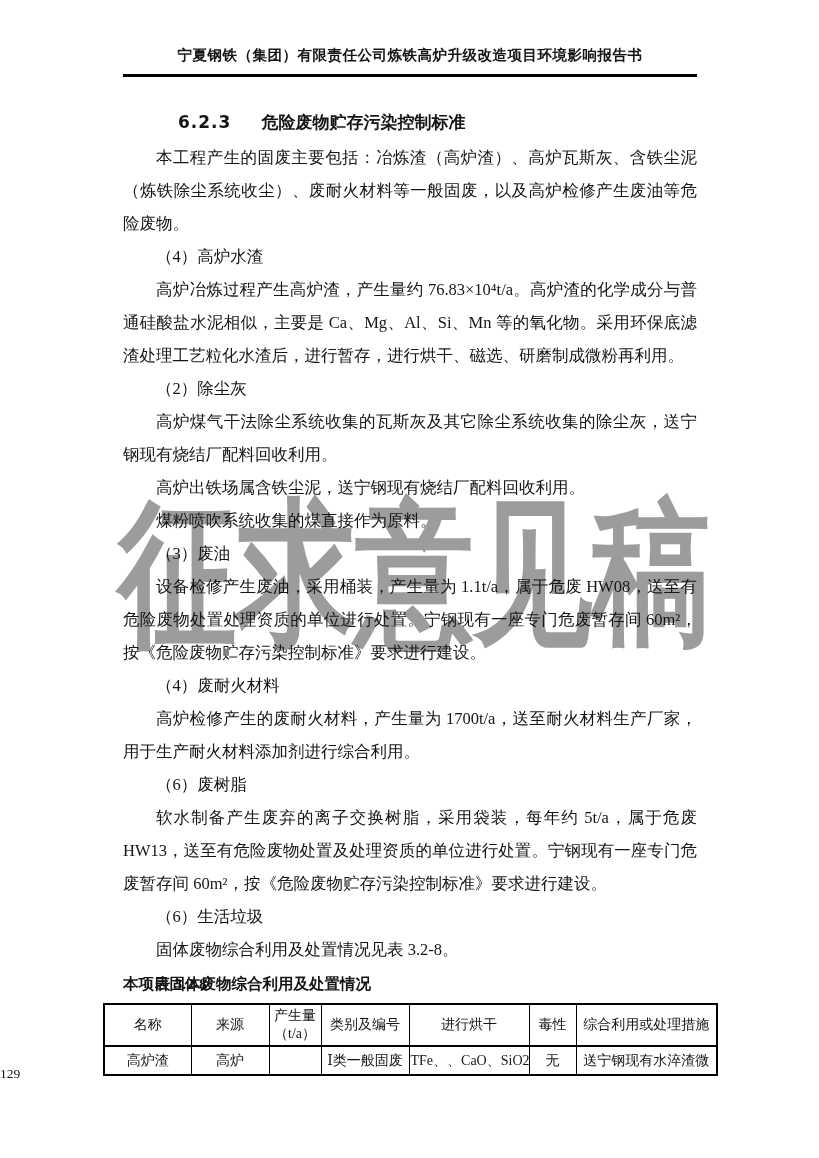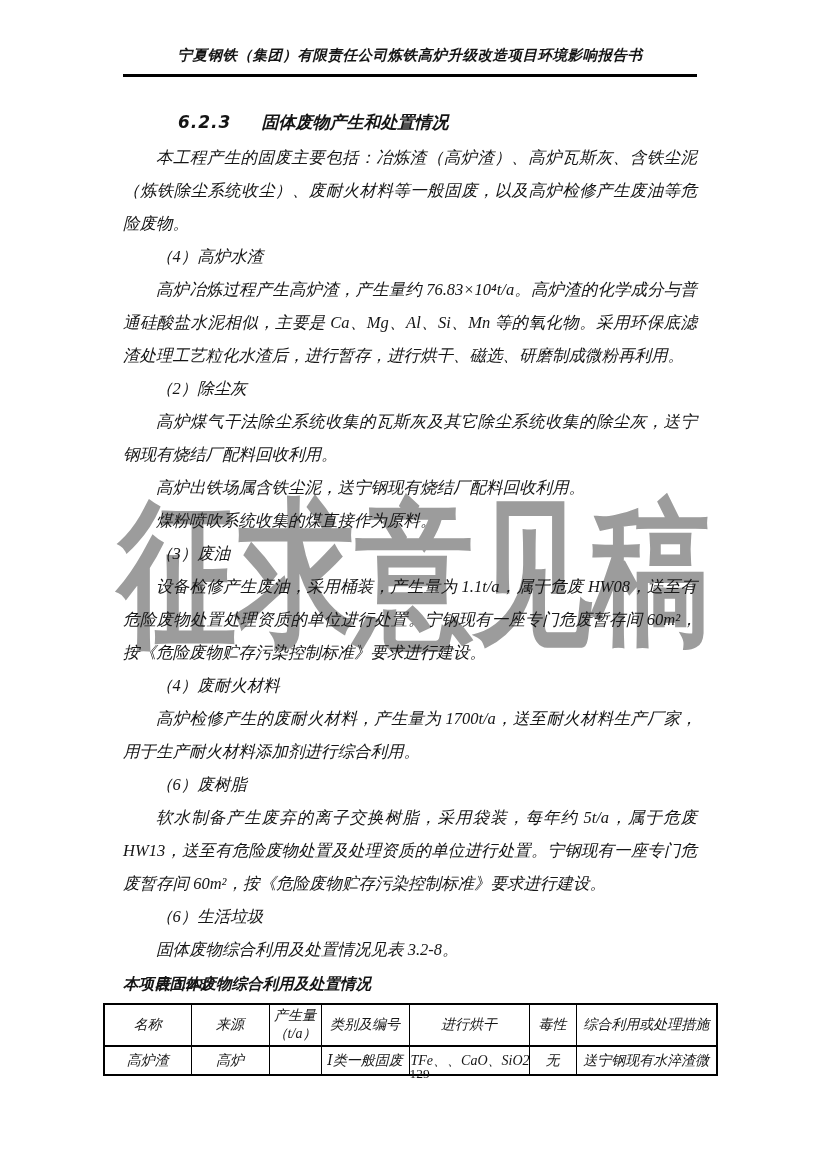--- a/index.html
+++ b/index.html
@@ -27,21 +27,20 @@
     transform: scaleX(0.75);
     transform-origin: left top;
     user-select: none;
   }
   .content {
     position: absolute;
     left: 123px;
     top: 0;
     width: 574px;
     z-index: 1;
-    font-style: italic;
   }
   .doc-header-title {
     margin-top: 46px;
     text-align: center;
     font-weight: bold;
     font-size: 14.5px;
     line-height: 19px;
     letter-spacing: 0.5px;
   }
   .header-rule {
@@ -106,42 +105,40 @@
     height: 27px;
     padding: 0 1px;
     white-space: nowrap;
     overflow: hidden;
   }
   .page-footer {
     position: absolute;
     left: 0;
     right: 0;
     top: 1066px;
-    text-align: center;
     font-size: 13.5px;
     z-index: 1;
-    margin-left: 20px;
   }
 </style>
 </head>
 <body>
 
 <div class="page">
 
   <div class="watermark">征求意见稿</div>
 
   <div class="content">
 
     <header>
       <div class="doc-header-title">宁夏钢铁（集团）有限责任公司炼铁高炉升级改造项目环境影响报告书</div>
       <div class="header-rule"></div>
     </header>
 
     <h2 class="sec-heading">
-      <span class="sec-num">6.2.3</span><span>固体废物产生和处置情况</span>
+      <span class="sec-num">6.2.3</span><span>危险废物贮存污染控制标准</span>
     </h2>
 
     <div class="body-text">
       <p class="para">本工程产生的固废主要包括：冶炼渣（高炉渣）、高炉瓦斯灰、含铁尘泥（炼铁除尘系统收尘）、废耐火材料等一般固废，以及高炉检修产生废油等危险废物。</p>
       <p class="subhead">（4）高炉水渣</p>
       <p class="para">高炉冶炼过程产生高炉渣，产生量约 76.83×10⁴t/a。高炉渣的化学成分与普通硅酸盐水泥相似，主要是 Ca、Mg、Al、Si、Mn 等的氧化物。采用环保底滤渣处理工艺粒化水渣后，进行暂存，进行烘干、磁选、研磨制成微粉再利用。</p>
       <p class="subhead">（2）除尘灰</p>
       <p class="para">高炉煤气干法除尘系统收集的瓦斯灰及其它除尘系统收集的除尘灰，送宁钢现有烧结厂配料回收利用。</p>
       <p class="para">高炉出铁场属含铁尘泥，送宁钢现有烧结厂配料回收利用。</p>
       <p class="para">煤粉喷吹系统收集的煤直接作为原料。</p>

